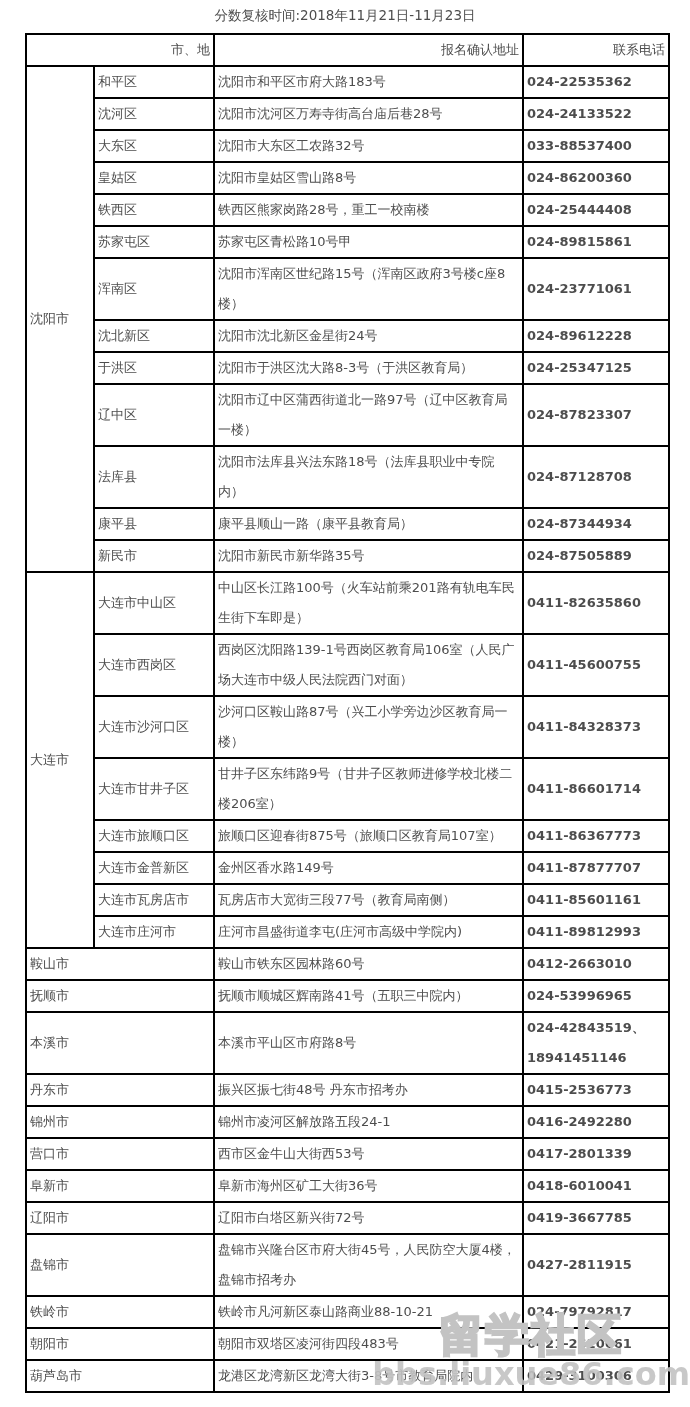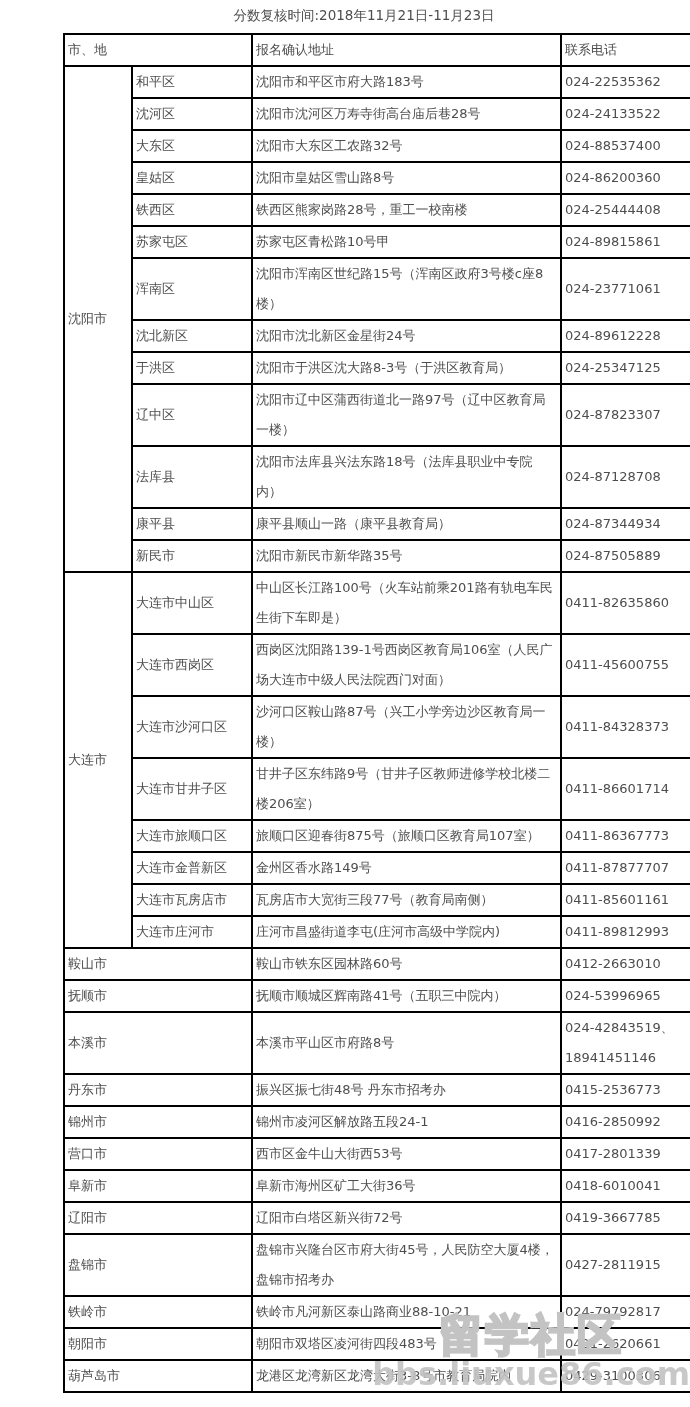--- a/index.html
+++ b/index.html
@@ -13,21 +13,20 @@
   body{
     width:690px;
     font-family:"DejaVu Sans","Liberation Sans",sans-serif;
     color:var(--text-color);
   }
   .page{
     position:relative;
     width:690px;
     min-height:1407px;
     overflow:hidden;
-    padding-left:38px;
   }
   .title{
     text-align:center;
     padding-top:7px;
     font-size:13.5px;
     line-height:16px;
     color:var(--text-color);
   }
   table.contact-table{
     border-collapse:collapse;
@@ -44,25 +43,25 @@
     font-size:13px;
     font-weight:normal;
     line-height:30px;
     padding:0 3px;
     vertical-align:middle;
     text-align:left;
     word-break:break-all;
     overflow-wrap:anywhere;
   }
   th{
-    text-align:left;
+    text-align:right;
     height:30px;
   }
   td.group-city-cell{vertical-align:middle;}
-  td.phone-cell{white-space:pre-line;}
+  td.phone-cell{white-space:pre-line;font-weight:bold;}
   .watermark{
     position:absolute;
     right:0px;
     bottom:15px;
     text-align:center;
     pointer-events:none;
     line-height:1.05;
   }
   .wm-line1{
     font-size:44px;
@@ -108,21 +107,21 @@
           <td class="phone-cell">024-22535362</td>
         </tr>
         <tr>
           <td class="district-cell">沈河区</td>
           <td class="address-cell">沈阳市沈河区万寿寺街高台庙后巷28号</td>
           <td class="phone-cell">024-24133522</td>
         </tr>
         <tr>
           <td class="district-cell">大东区</td>
           <td class="address-cell">沈阳市大东区工农路32号</td>
-          <td class="phone-cell">024-88537400</td>
+          <td class="phone-cell">033-88537400</td>
         </tr>
         <tr>
           <td class="district-cell">皇姑区</td>
           <td class="address-cell">沈阳市皇姑区雪山路8号</td>
           <td class="phone-cell">024-86200360</td>
         </tr>
         <tr>
           <td class="district-cell">铁西区</td>
           <td class="address-cell">铁西区熊家岗路28号，重工一校南楼</td>
           <td class="phone-cell">024-25444408</td>
@@ -225,21 +224,21 @@
 18941451146</td>
         </tr>
         <tr>
           <td class="city-cell" colspan="2">丹东市</td>
           <td class="address-cell">振兴区振七街48号 丹东市招考办</td>
           <td class="phone-cell">0415-2536773</td>
         </tr>
         <tr>
           <td class="city-cell" colspan="2">锦州市</td>
           <td class="address-cell">锦州市凌河区解放路五段24-1</td>
-          <td class="phone-cell">0416-2850992</td>
+          <td class="phone-cell">0416-2492280</td>
         </tr>
         <tr>
           <td class="city-cell" colspan="2">营口市</td>
           <td class="address-cell">西市区金牛山大街西53号</td>
           <td class="phone-cell">0417-2801339</td>
         </tr>
         <tr>
           <td class="city-cell" colspan="2">阜新市</td>
           <td class="address-cell">阜新市海州区矿工大街36号</td>
           <td class="phone-cell">0418-6010041</td>

